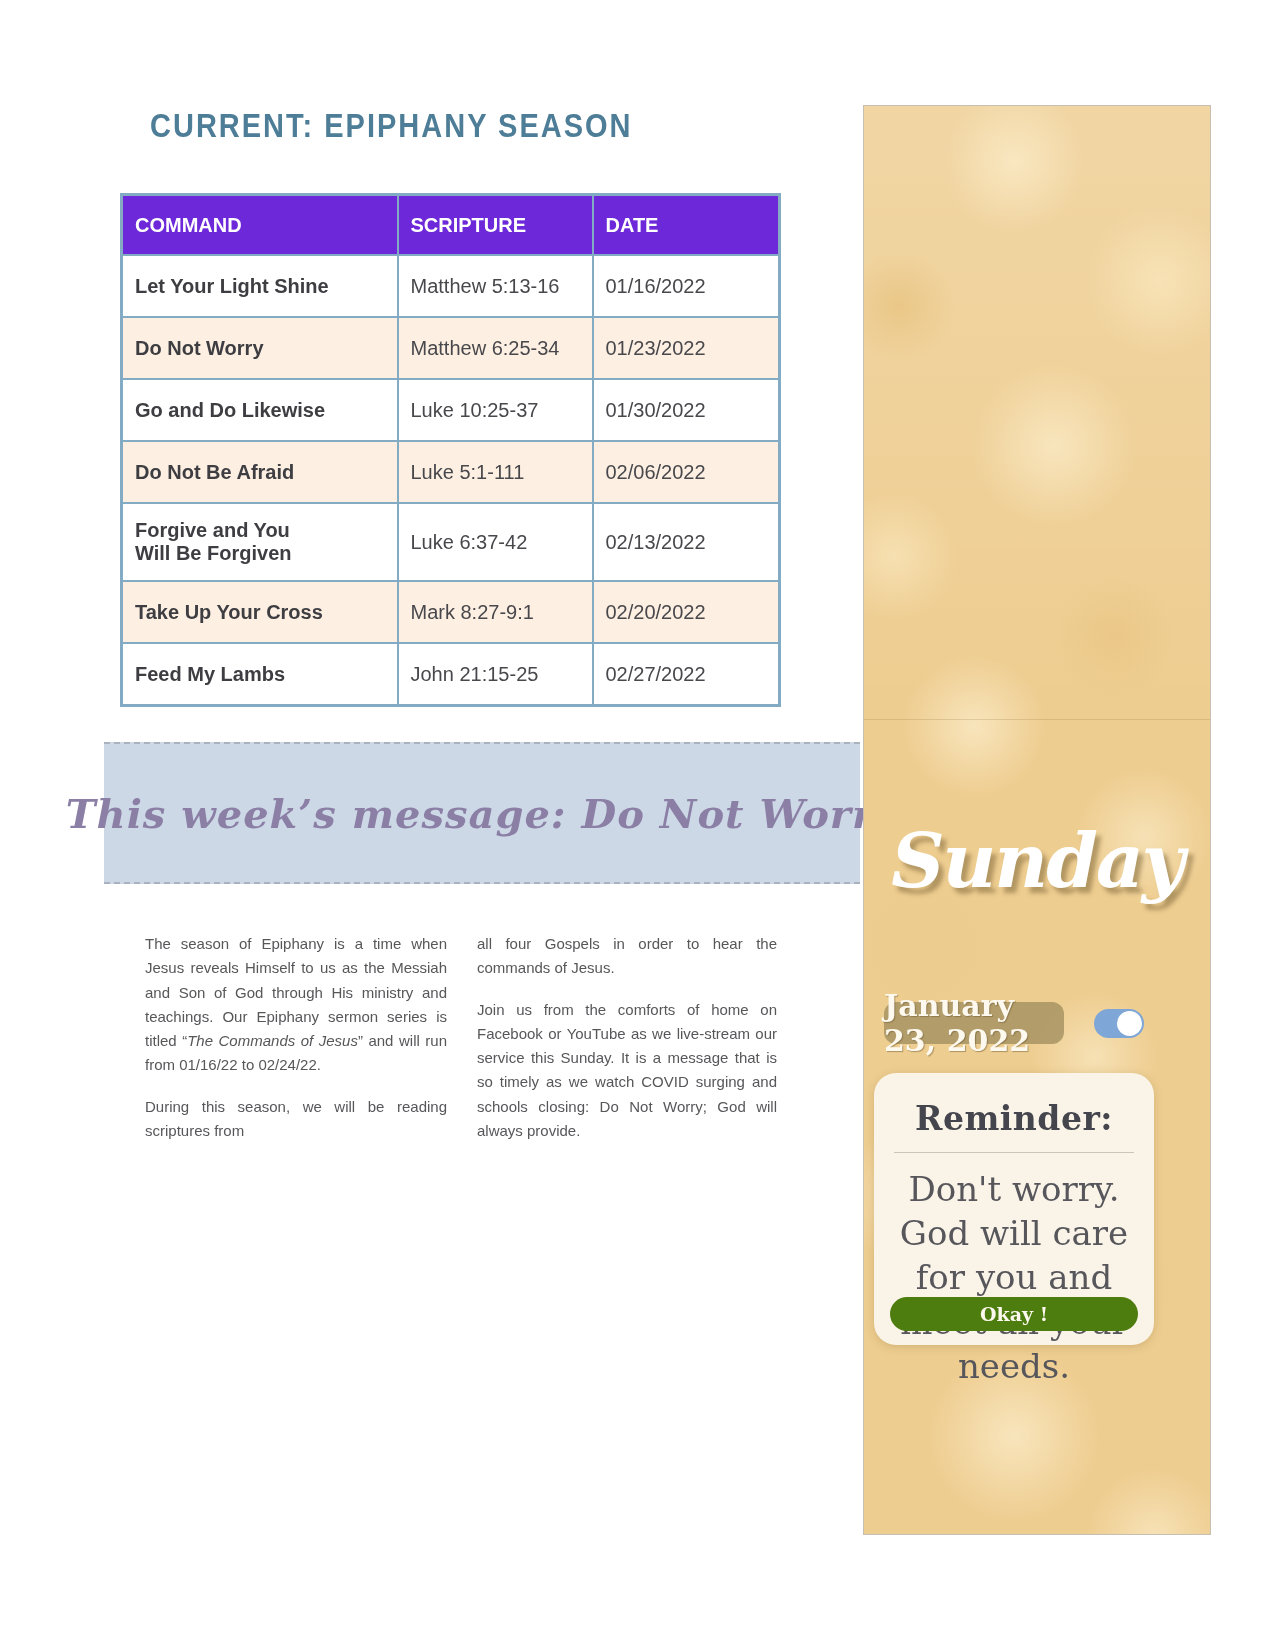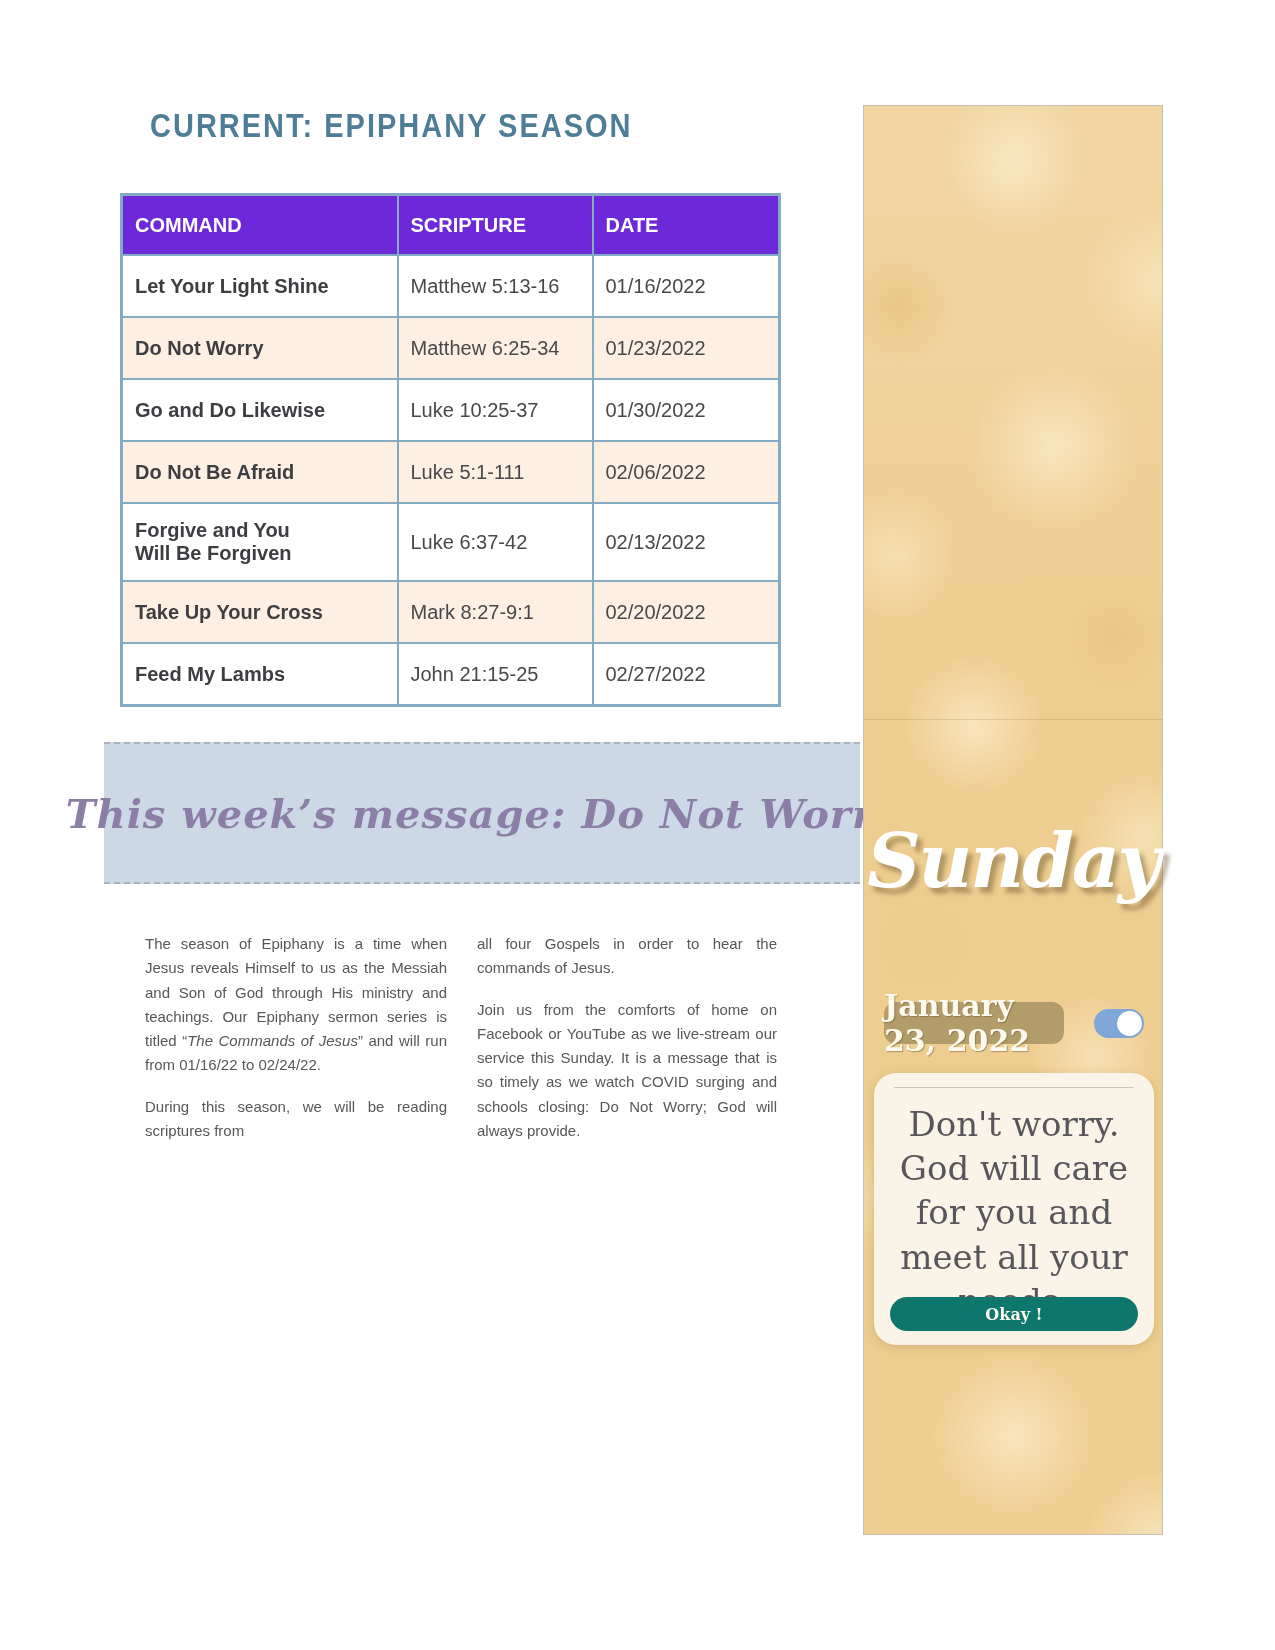--- a/index.html
+++ b/index.html
@@ -53,21 +53,21 @@
     position:absolute;top:932px;width:302px;
     font-size:15px;line-height:1.62;color:#57575a;text-align:justify;
   }
   .col p{margin:0 0 17px 0;}
   .col-left{left:145px;}
   .col-right{left:477px;width:300px;}
   .col i{font-style:italic;}
 
   
   .sidebar{
-    position:absolute;left:863px;top:105px;width:300px;height:1430px;
+    position:absolute;left:863px;top:105px;width:348px;height:1430px;
     background-color:#eecd90;
     background-image:
       radial-gradient(circle 95px at 150px 55px, rgba(250,233,196,.9), rgba(250,233,196,0) 75%),
       radial-gradient(circle 100px at 295px 175px, rgba(249,229,186,.85), rgba(249,229,186,0) 75%),
       radial-gradient(circle 75px at 35px 200px, rgba(232,196,130,.8), rgba(232,196,130,0) 75%),
       radial-gradient(circle 110px at 190px 340px, rgba(250,233,196,.85), rgba(250,233,196,0) 75%),
       radial-gradient(circle 85px at 30px 450px, rgba(248,228,184,.8), rgba(248,228,184,0) 75%),
       radial-gradient(circle 80px at 250px 530px, rgba(233,197,132,.7), rgba(233,197,132,0) 75%),
       radial-gradient(circle 95px at 110px 620px, rgba(250,233,196,.85), rgba(250,233,196,0) 75%),
       radial-gradient(circle 90px at 280px 730px, rgba(248,230,190,.8), rgba(248,230,190,0) 75%),
@@ -118,22 +118,22 @@
   }
   .card-divider{
     width:240px;height:1px;background:#c9c5bb;margin:14px auto 0 auto;
   }
   .reminder-message{
     margin:14px auto 0 auto;width:244px;text-align:center;
     font-size:34px;line-height:1.3;color:#56565b;
   }
   .okay-button{
     position:absolute;left:16px;bottom:14px;width:248px;height:34px;
-    background:#0f766e;border:none;border-radius:17px;cursor:pointer;
-    font-family:"DejaVu Serif",serif;font-weight:700;font-size:16px;color:#fdf9ef;
+    background:#4d7c0f;border:none;border-radius:17px;cursor:pointer;
+    font-family:"DejaVu Serif",serif;font-weight:700;font-size:19px;color:#fdf9ef;
   }
 </style>
 </head>
 <body>
 
 <div class="page">
 
   <h1 class="page-title">Current: Epiphany Season</h1>
 
   <table class="sermon-table">
@@ -204,19 +204,20 @@
   </div>
 
   <aside class="sidebar">
     <div class="sidebar-seam"></div>
     <div class="sunday-heading">Sunday</div>
     <div class="date-badge">January 23, 2022</div>
     <div class="toggle">
       <div class="toggle-knob"></div>
     </div>
     <div class="reminder-card">
+      <div class="reminder-title">Reminder:</div>
       <div class="card-divider"></div>
       <div class="reminder-message">Don't worry. God will care for you and meet all your needs.</div>
       <button class="okay-button">Okay !</button>
     </div>
   </aside>
 
 </div>
 
 </body></html>

